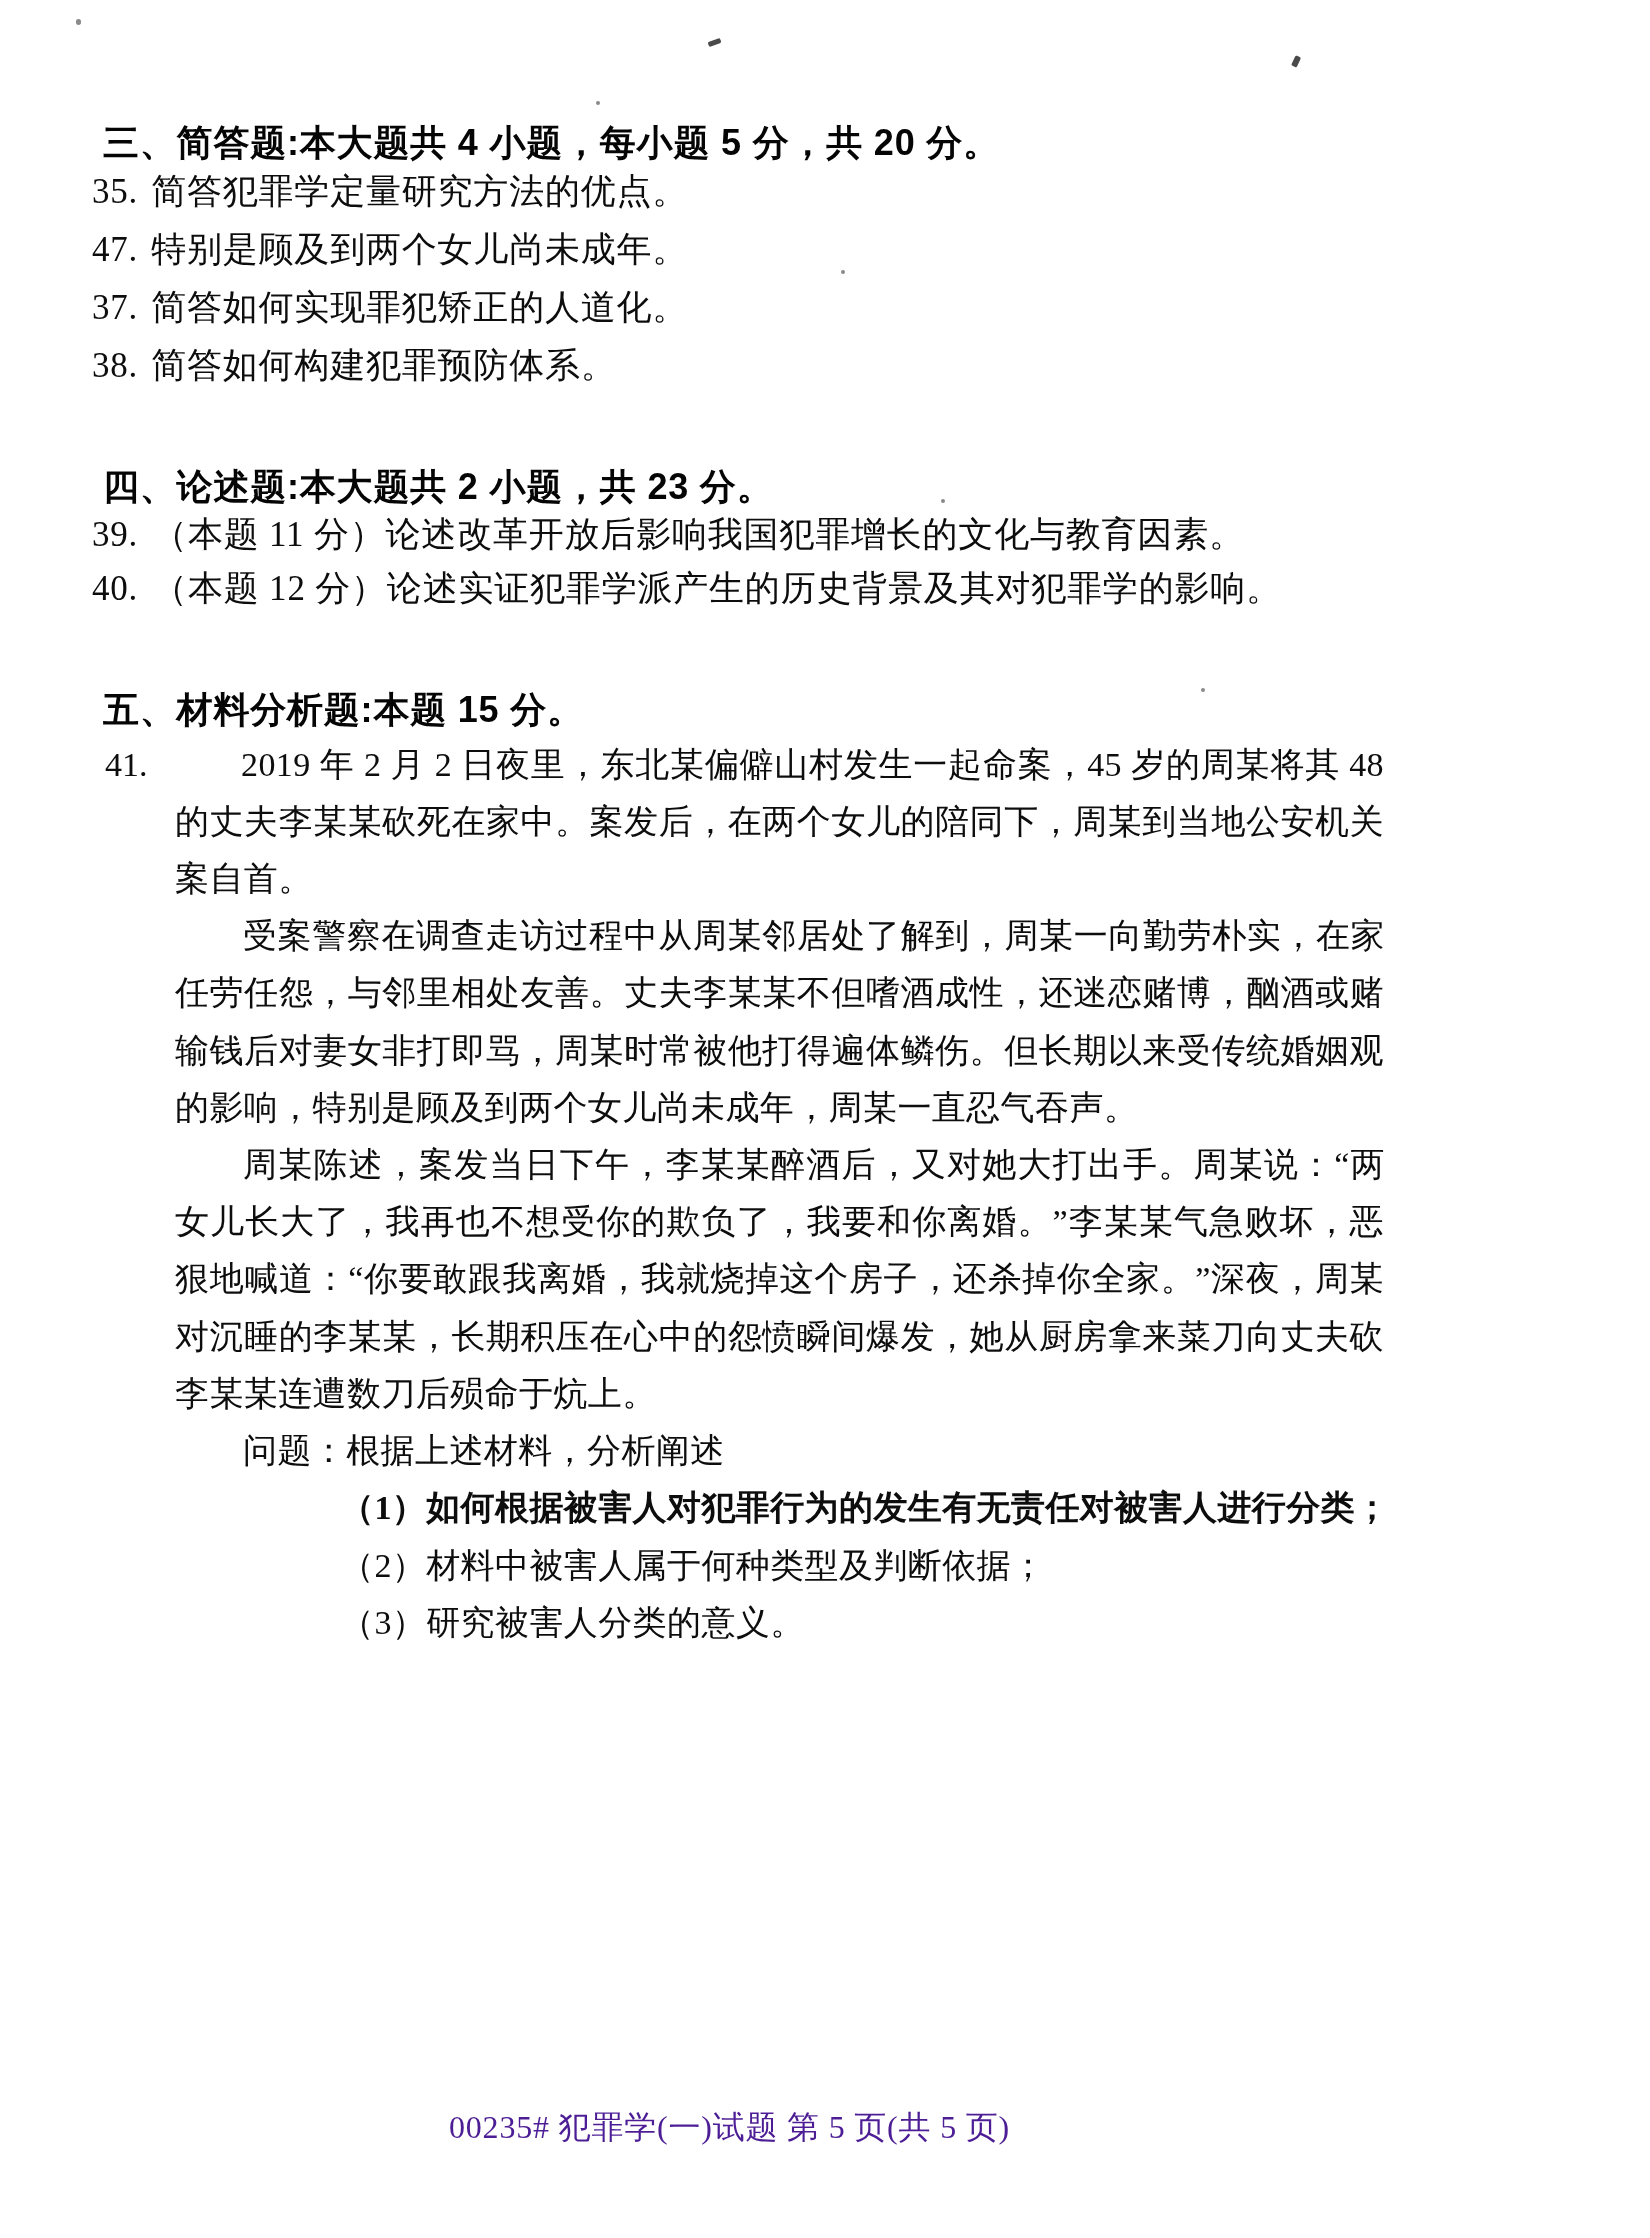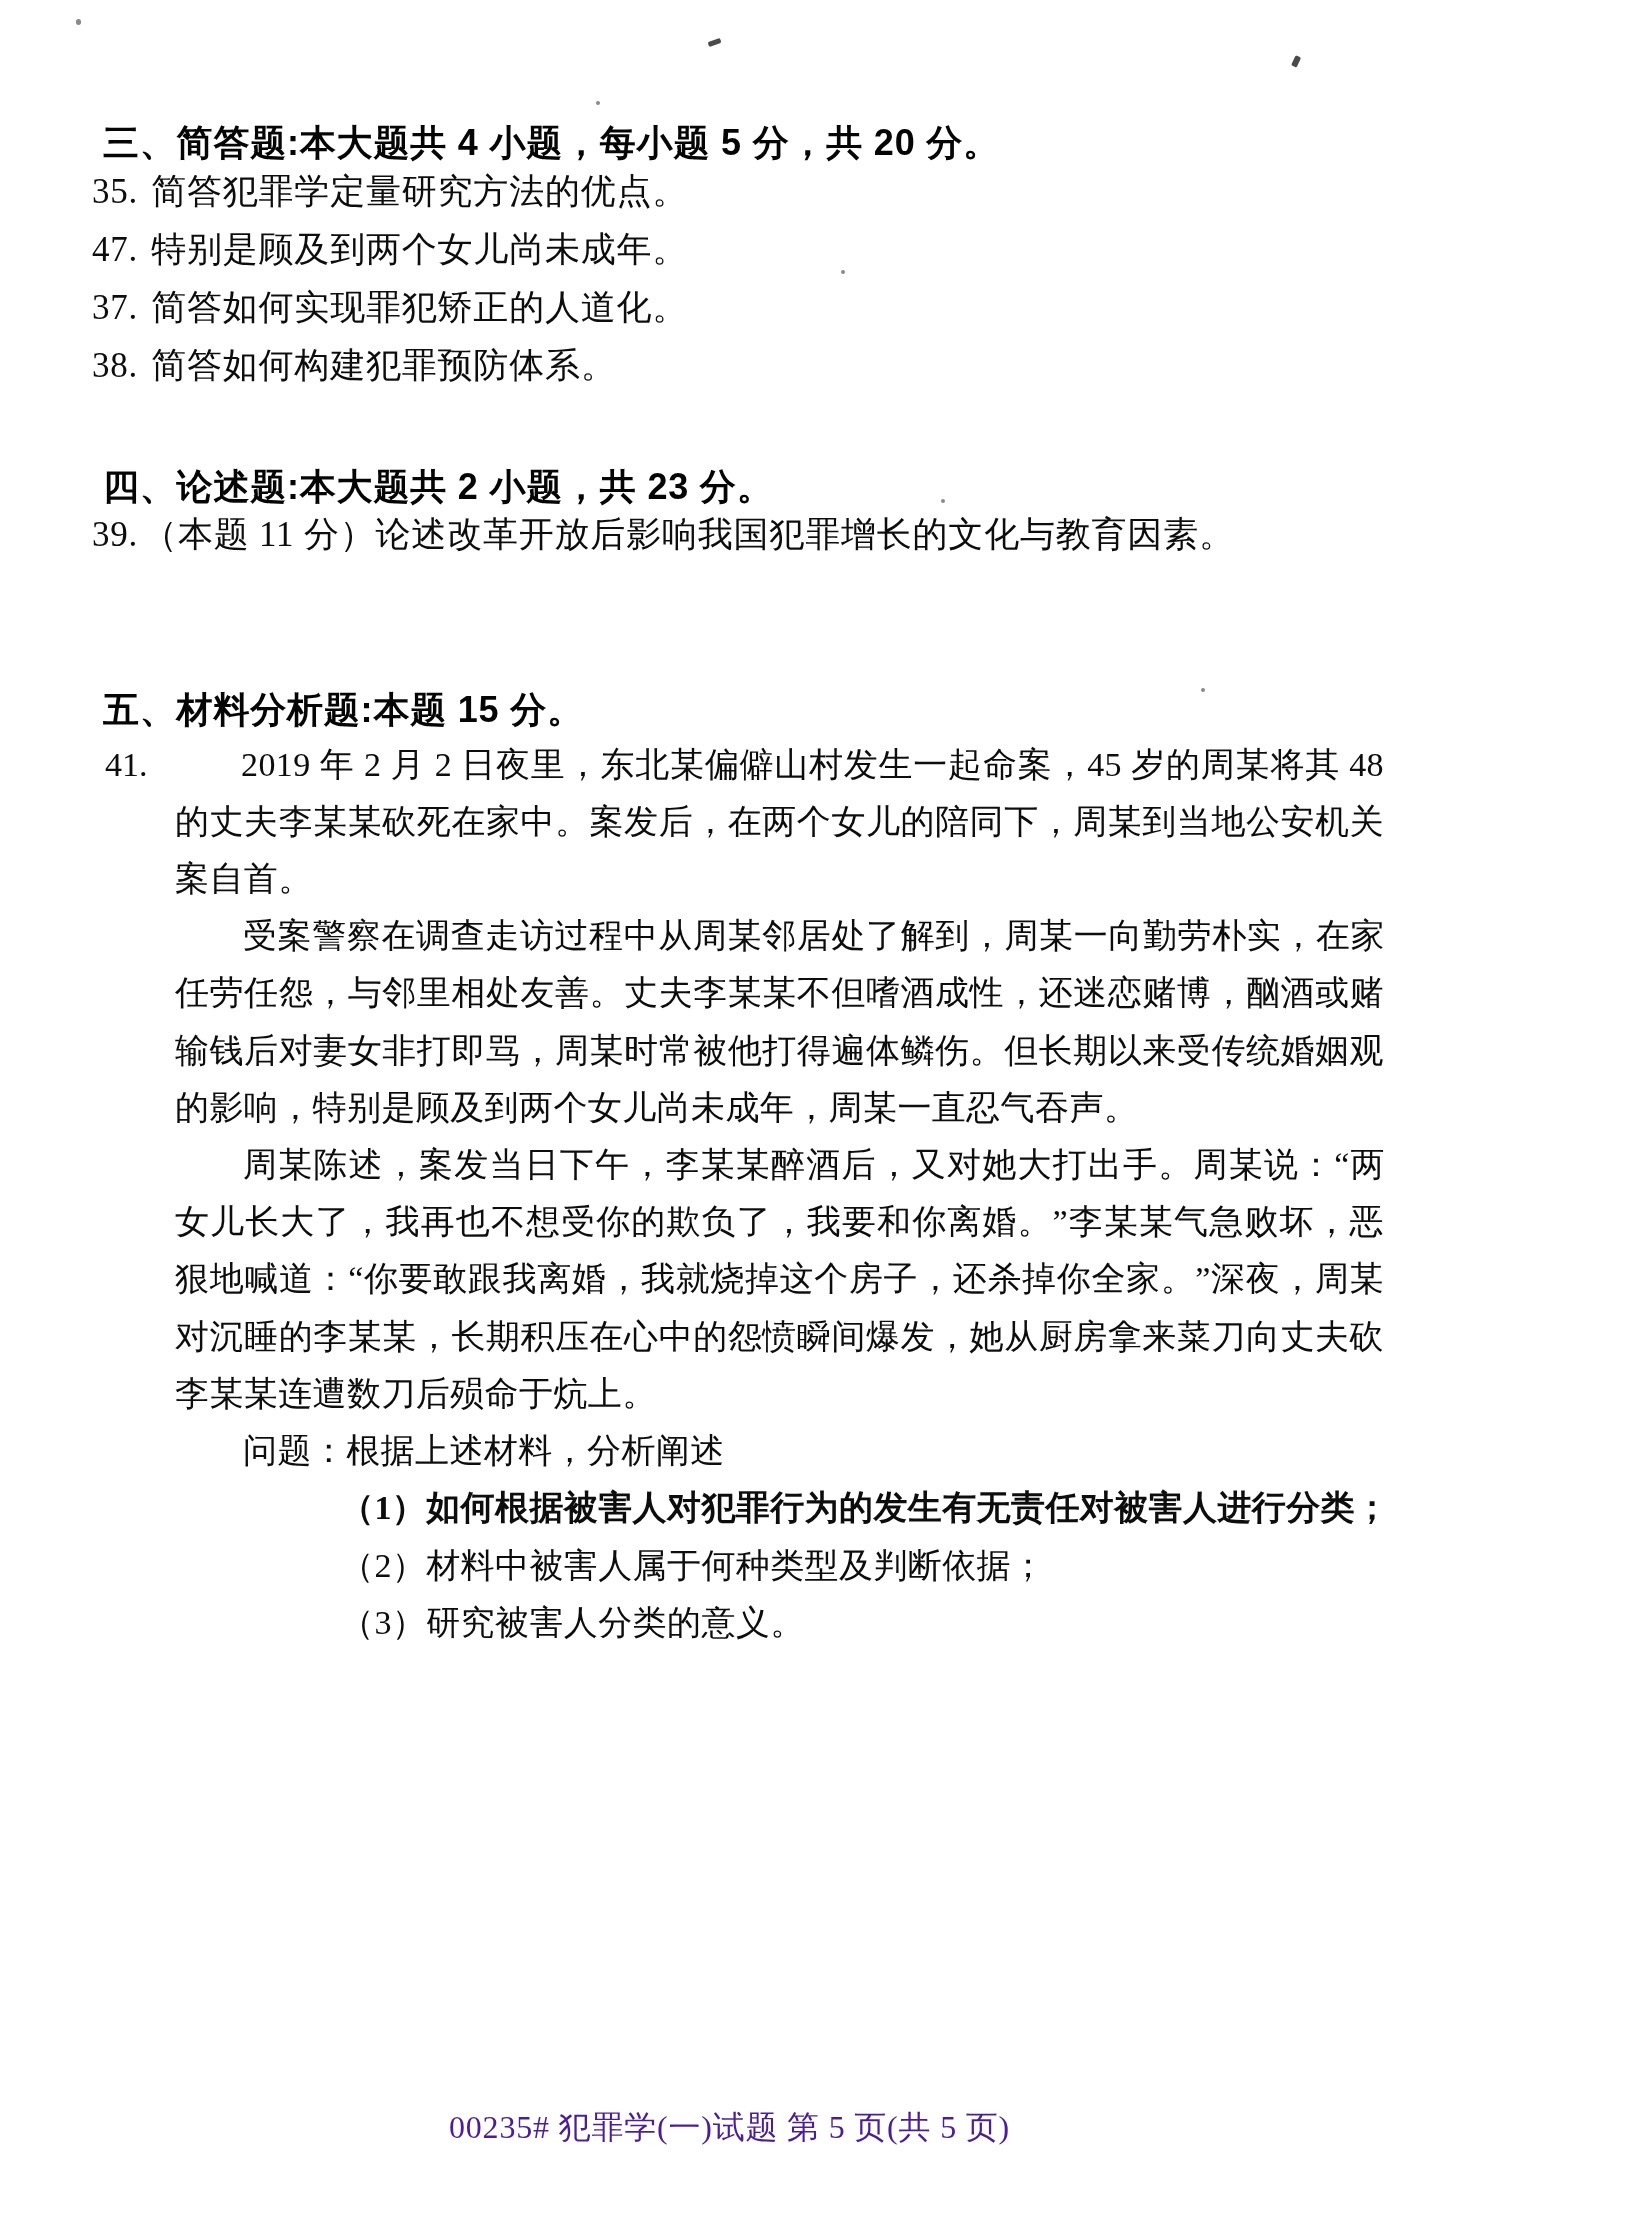--- a/index.html
+++ b/index.html
@@ -17,21 +17,21 @@
     font-family:"Liberation Sans", sans-serif;
     font-weight:700;font-size:36px;line-height:47px;
     letter-spacing:0.8px;white-space:nowrap;color:#050505;
   }
   
   .q-line{
     position:absolute;left:92px;height:47px;line-height:47px;
     font-size:35px;white-space:nowrap;letter-spacing:0.8px;
   }
   .q-num{display:inline-block;margin-right:13px;}
-  .q-num.tight{margin-right:4px;}
+  .q-num.tight{margin-right:14px;}
   
   .m-line{
     position:absolute;left:175px;width:1209px;height:47px;line-height:47px;
     font-size:34px;white-space:nowrap;letter-spacing:0.4px;
   }
   .m-line.j{
     white-space:normal;
     text-align:justify;
     text-align-last:justify;
     overflow:hidden;
@@ -78,20 +78,23 @@
   </div>
   <div class="q-line" style="top:342px;">
     <span class="q-num">38.</span><span>简答如何构建犯罪预防体系。</span>
   </div>
 
   <h2 class="sec-heading" style="top:451px;">四、论述题:本大题共 2 小题，共 23 分。</h2>
 
   <div class="q-line" style="top:511px;">
     <span class="q-num tight">39.</span><span>（本题 11 分）论述改革开放后影响我国犯罪增长的文化与教育因素。</span>
   </div>
+  <div class="q-line" style="top:565px;">
+    <span class="q-num tight">40.</span><span>（本题 12 分）论述实证犯罪学派产生的历史背景及其对犯罪学的影响。</span>
+  </div>
 
   <h2 class="sec-heading" style="top:674px;">五、材料分析题:本题 15 分。</h2>
 
   <div class="q-num41" style="top:741px;">41.</div>
 
   <div class="m-line j ind1" style="top:741px;">2019 年 2 月 2 日夜里，东北某偏僻山村发生一起命案，45 岁的周某将其 48 岁</div>
   <div class="m-line j" style="top:798px;">的丈夫李某某砍死在家中。案发后，在两个女儿的陪同下，周某到当地公安机关投</div>
   <div class="m-line" style="top:855px;">案自首。</div>
   <div class="m-line j ind2" style="top:912px;">受案警察在调查走访过程中从周某邻居处了解到，周某一向勤劳朴实，在家里</div>
   <div class="m-line j" style="top:969px;">任劳任怨，与邻里相处友善。丈夫李某某不但嗜酒成性，还迷恋赌博，酗酒或赌博</div>

